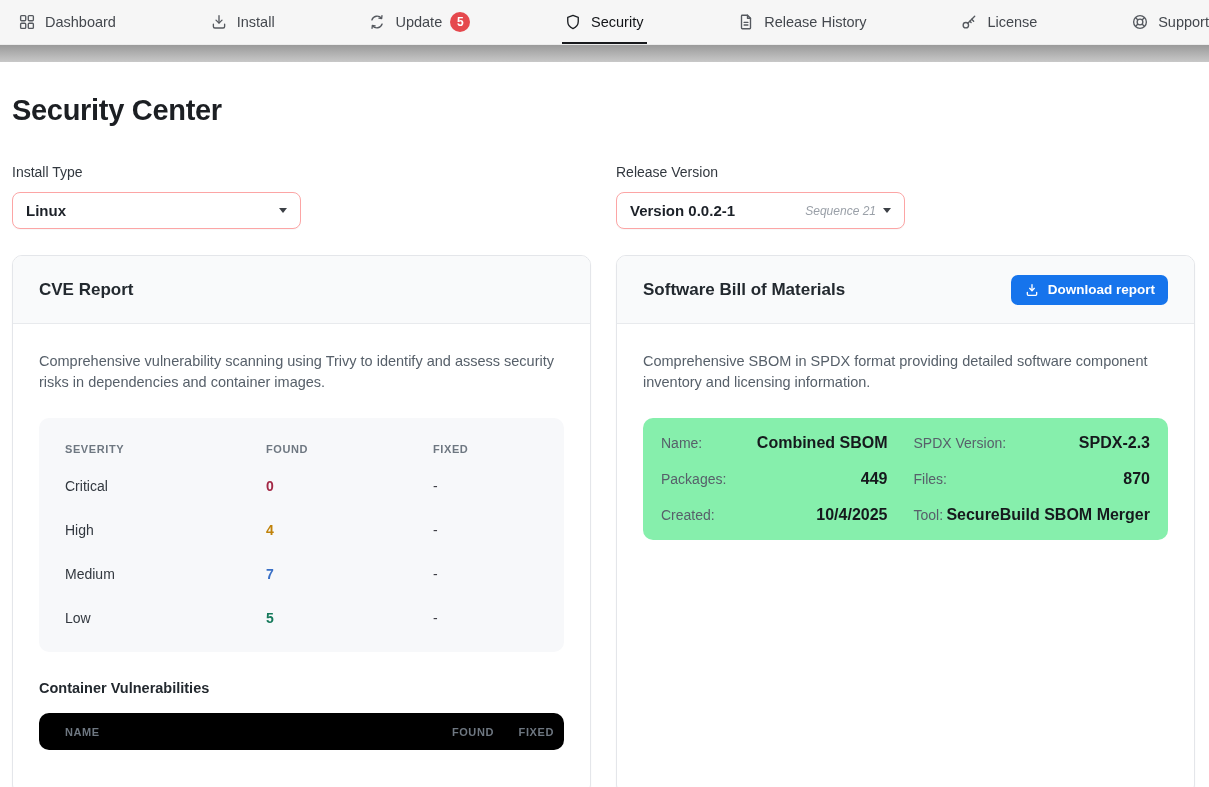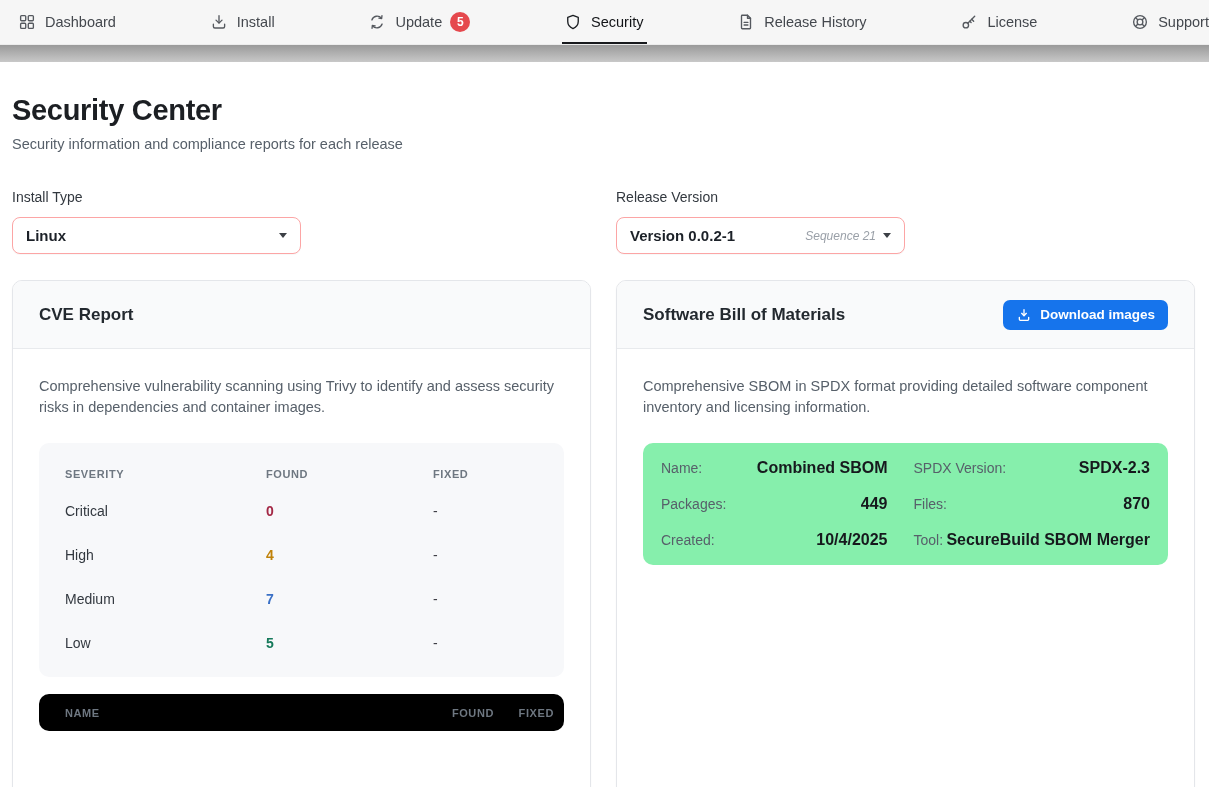--- a/index.html
+++ b/index.html
@@ -195,21 +195,20 @@
           <path d="m17.8 17.8-3.1-3.1"></path>
         </svg>
     </span>
     <span>Support</span>
   </div>
 </nav>
 <div class="band"></div>
 
 <div class="content">
   <h1 class="page-title">Security Center</h1>
-  <div class="page-subtitle">Security information and compliance reports for each release</div>
 
   <div class="filters">
     <div>
       <div class="filter-label">Install Type</div>
       <div class="select">
         <span class="select-value">Linux</span>
         <span class="caret"></span>
       </div>
     </div>
     <div>
@@ -254,40 +253,41 @@
             <span class="sev-found" style="color: rgb(58, 112, 198);">7</span>
             <span class="sev-fixed">-</span>
           </div>
           <div class="sev-row">
             <span class="sev-name">Low</span>
             <span class="sev-found" style="color: rgb(21, 121, 90);">5</span>
             <span class="sev-fixed">-</span>
           </div>
         </div>
 
+        <div class="cv-title">Container Vulnerabilities</div>
         <div class="cv-head">
           <span class="th cv-name">NAME</span>
           <span class="th cv-found">FOUND</span>
           <span class="th cv-fixed">FIXED</span>
         </div>
       </div>
     </section>
 
     <section class="card">
       <div class="card-header">
         <span class="card-title">Software Bill of Materials</span>
         <button class="btn-download" style="background: rgb(22, 116, 236);">
           <span style="display:flex;align-items:center;">
             <svg width="16" height="16" viewBox="0 0 24 24" fill="none" stroke="currentColor" stroke-width="2" stroke-linecap="round" stroke-linejoin="round">
                 <path d="M12 4v9"></path>
                 <path d="m8.5 9.5 3.5 3.5 3.5-3.5"></path>
                 <path d="M5 15.5v3A1.5 1.5 0 0 0 6.5 20h11a1.5 1.5 0 0 0 1.5-1.5v-3"></path>
               </svg>
           </span>
-          <span>Download images</span>
+          <span>Download report</span>
         </button>
       </div>
       <div class="card-body">
         <p class="card-desc">Comprehensive SBOM in SPDX format providing detailed software component inventory and licensing information.</p>
 
         <div class="sbom-table">
           <div class="sbom-row">
             <div class="sbom-cell left">
               <span class="sbom-label">Name:</span>
               <span class="sbom-value">Combined SBOM</span>

